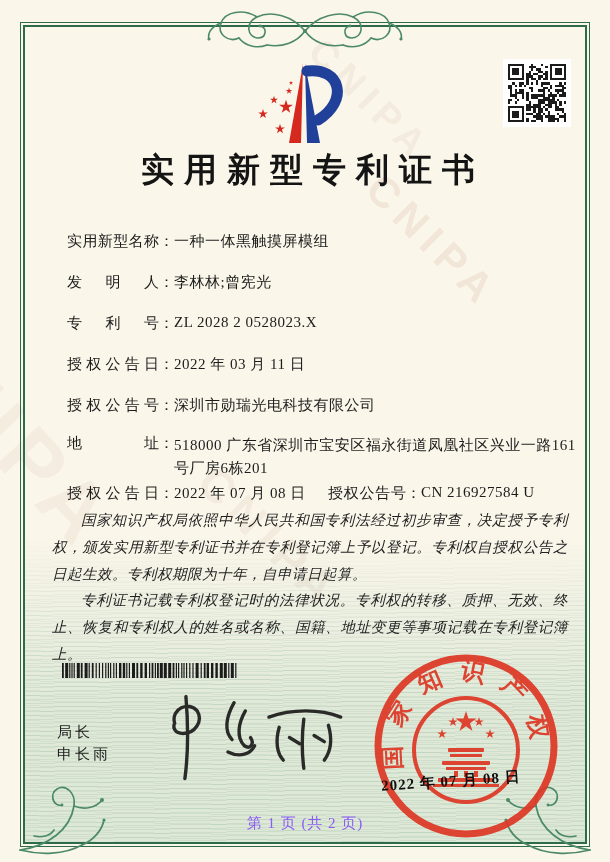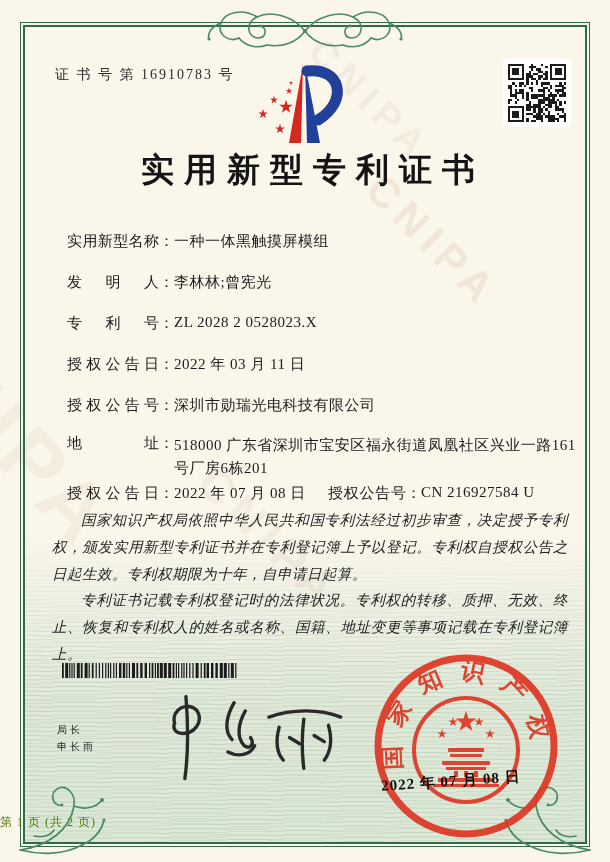--- a/index.html
+++ b/index.html
@@ -35,29 +35,29 @@
   .f-wrap{white-space:normal;width:408px;line-height:1.55;}
   .pair2{position:absolute;left:261px;top:0;}
   .pair2 .f-label{width:78px;}
 
   .paras{position:absolute;left:52px;right:42px;top:507px;z-index:2;font-size:14.5px;line-height:1.85;color:#222;
     font-style:italic;text-align:justify;letter-spacing:.5px;}
   .paras p{margin:0;text-indent:2em;}
 
   .barcode{position:absolute;left:62px;top:663px;z-index:2;}
 
-  .signer{position:absolute;left:57px;top:723px;z-index:2;font-size:10px;letter-spacing:3px;color:#1c1c1c;}
+  .signer{position:absolute;left:57px;top:723px;z-index:2;font-size:15px;letter-spacing:3px;color:#1c1c1c;}
   .signer .nm{margin-top:3px;}
   .signature{position:absolute;left:148px;top:686px;z-index:2;}
 
   .seal{position:absolute;left:370px;top:650px;z-index:3;opacity:.93;}
   .seal-date{position:absolute;left:381px;top:772px;z-index:4;font-size:15px;font-weight:bold;color:#101010;
     letter-spacing:1px;transform:rotate(-4deg);white-space:nowrap;}
 
-  .footer{position:absolute;left:0;right:0;top:814px;font-size:12px;letter-spacing:1px;color:#4d7c0f;z-index:2;}
+  .footer{position:absolute;left:0;right:0;top:814px;text-align:center;font-size:15px;letter-spacing:1px;color:#8b5cf6;z-index:2;}
 
   .orn-top{position:absolute;left:50%;top:4px;transform:translateX(-50%);z-index:2;}
   .orn-bl{position:absolute;left:14px;bottom:6px;z-index:2;}
   .orn-br{position:absolute;right:14px;bottom:6px;transform:scaleX(-1);z-index:2;}
 </style>
 </head>
 <body>
 
 <svg width="0" height="0" style="position:absolute">
   <defs>
@@ -126,21 +126,20 @@
       <path d="M68,69 C80,64 88,54 90,44"></path>
       <path d="M20,60 C28,62 36,60 40,54"></path>
     </g>
     <g fill="#4c8a67">
       <circle cx="88" cy="24" r="2"></circle>
         <circle cx="90" cy="44" r="1.6"></circle>
         <circle cx="48" cy="29" r="1.4"></circle>
     </g>
   </svg>
 
-  <div class="cert-no">证 书 号 第 16910783 号</div>
 
   <svg class="logo" width="110" height="95" viewBox="0 0 110 95">
     <g fill="#d5281e">
       <use href="#star" transform="translate(20,58) scale(5)"></use>
       <use href="#star" transform="translate(31,44) scale(4.2)"></use>
       <use href="#star" transform="translate(43,51) scale(7.2)"></use>
       <use href="#star" transform="translate(46,35) scale(3.4)"></use>
       <use href="#star" transform="translate(37,73) scale(5.2)"></use>
       <use href="#star" transform="translate(48,27) scale(2.2)"></use>
     </g>

